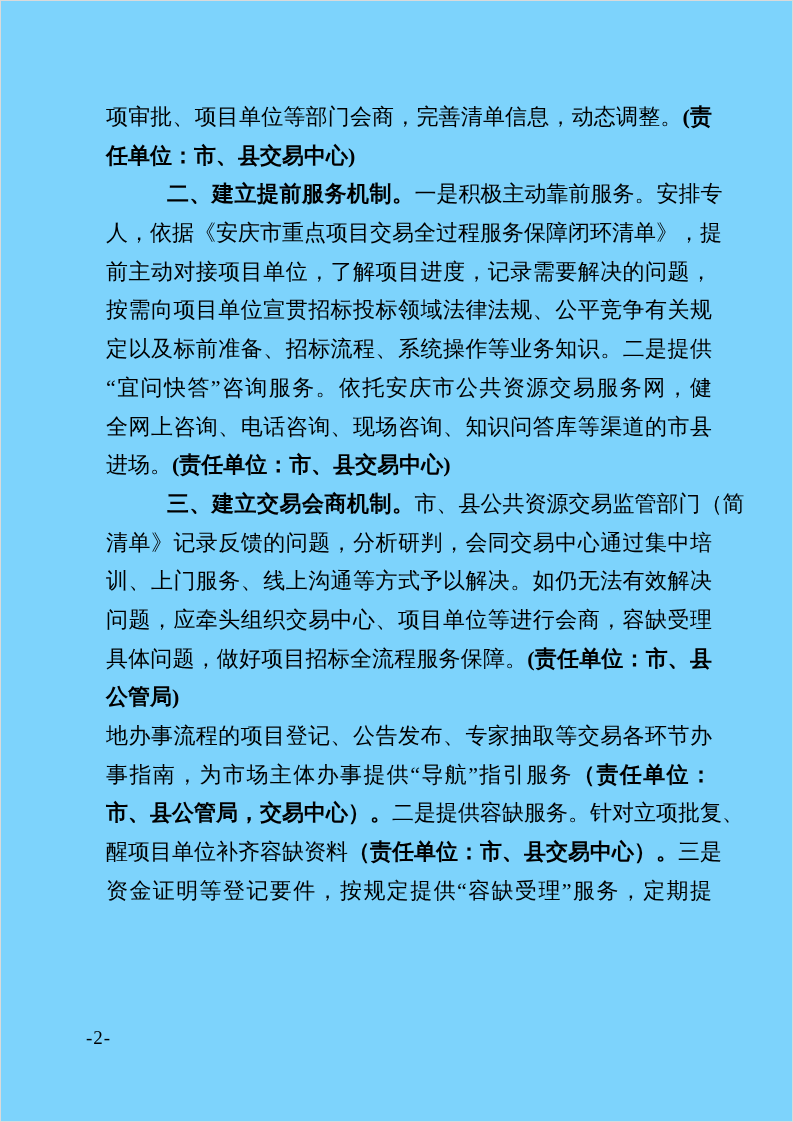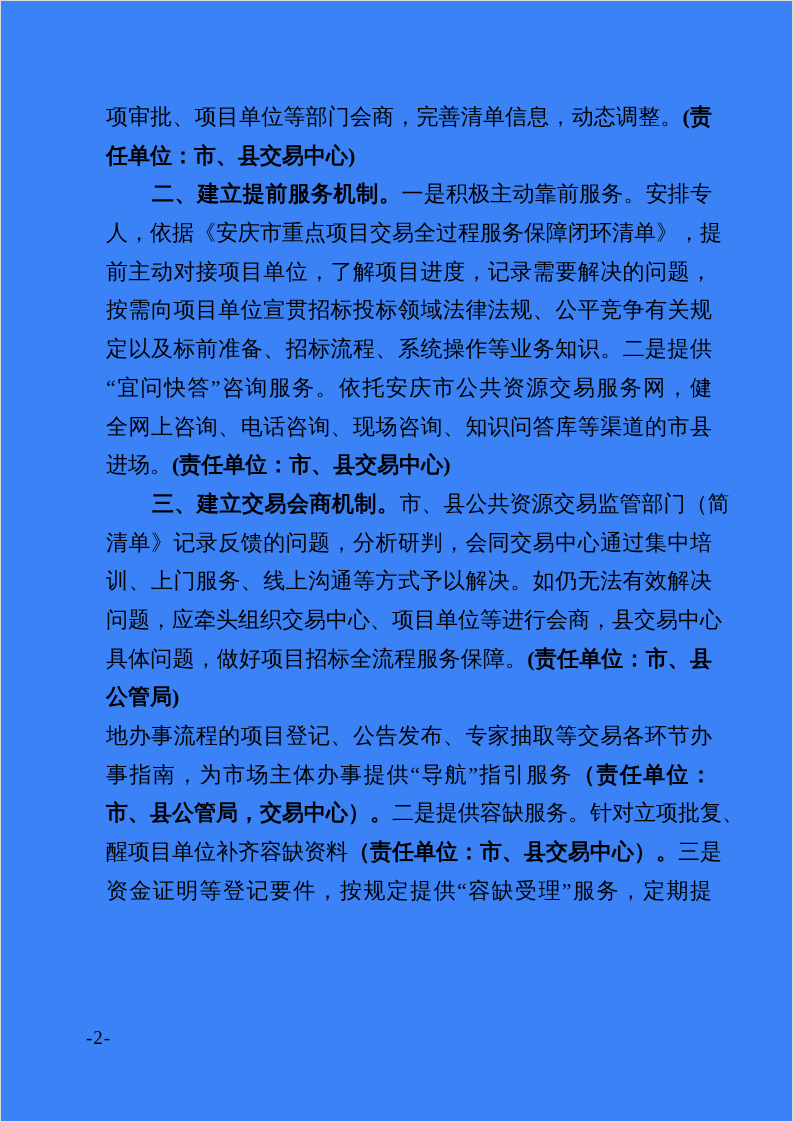--- a/index.html
+++ b/index.html
@@ -4,21 +4,21 @@
 <style>
   html, body {
     margin: 0;
     padding: 0;
     background: #ffffff;
   }
   .page {
     position: relative;
     width: 793px;
     height: 1122px;
-    background: #3b82f6;
+    background: #7dd3fc;
     border: 1px solid #dadada;
     box-sizing: border-box;
     overflow: hidden;
     font-family: "Liberation Serif", "DejaVu Serif", serif;
     color: #000000;
   }
   .content {
     position: absolute;
     left: 105px;
     top: 97px;
@@ -38,20 +38,21 @@
   .line.ind {
     text-indent: 46px;
   }
   .seg-body {
     font-weight: 400;
   }
   .seg-heading {
     font-family: "Liberation Sans", "DejaVu Sans", sans-serif;
     font-weight: 700;
     letter-spacing: 0.5px;
+    margin-left: 15px;
   }
   .seg-emph {
     font-weight: 400;
   }
   .seg-resp {
     font-weight: 700;
   }
   .page-number {
     position: absolute;
     left: 85px;
@@ -74,21 +75,21 @@
       <div class="line just"><span class="seg-body">人，依据《安庆市重点项目交易全过程服务保障闭环清单》，提</span></div>
       <div class="line just"><span class="seg-body">前主动对接项目单位，了解项目进度，记录需要解决的问题，</span></div>
       <div class="line just"><span class="seg-body">按需向项目单位宣贯招标投标领域法律法规、公平竞争有关规</span></div>
       <div class="line just"><span class="seg-body">定以及标前准备、招标流程、系统操作等业务知识。</span><span class="seg-emph">二是提供</span></div>
       <div class="line just"><span class="seg-emph">“宜问快答”咨询服务。</span><span class="seg-body">依托安庆市公共资源交易服务网，健</span></div>
       <div class="line just"><span class="seg-body">全网上咨询、电话咨询、现场咨询、知识问答库等渠道的市县</span></div>
       <div class="line"><span class="seg-body">进场。</span><span class="seg-resp">(责任单位：市、县交易中心)</span></div>
       <div class="line just ind"><span class="seg-heading">三、建立交易会商机制。</span><span class="seg-body">市、县公共资源交易监管部门（简</span></div>
       <div class="line just"><span class="seg-body">清单》记录反馈的问题，分析研判，会同交易中心通过集中培</span></div>
       <div class="line just"><span class="seg-body">训、上门服务、线上沟通等方式予以解决。如仍无法有效解决</span></div>
-      <div class="line just"><span class="seg-body">问题，应牵头组织交易中心、项目单位等进行会商，县交易中心</span></div>
+      <div class="line just"><span class="seg-body">问题，应牵头组织交易中心、项目单位等进行会商，容缺受理</span></div>
       <div class="line just"><span class="seg-body">具体问题，做好项目招标全流程服务保障。</span><span class="seg-resp">(责任单位：市、县</span></div>
       <div class="line"><span class="seg-resp">公管局)</span></div>
       <div class="line just"><span class="seg-body">地办事流程的项目登记、公告发布、专家抽取等交易各环节办</span></div>
       <div class="line just"><span class="seg-body">事指南，为市场主体办事提供“导航”指引服务</span><span class="seg-resp">（责任单位：</span></div>
       <div class="line just"><span class="seg-resp">市、县公管局，交易中心）。</span><span class="seg-emph">二是提供容缺服务。</span><span class="seg-body">针对立项批复、</span></div>
       <div class="line just"><span class="seg-body">醒项目单位补齐容缺资料</span><span class="seg-resp">（责任单位：市、县交易中心）。</span><span class="seg-emph">三是</span></div>
       <div class="line just"><span class="seg-body">资金证明等登记要件，按规定提供“容缺受理”服务，定期提</span></div>
     </div>
   <div class="page-number">-2-</div>
 </div>

